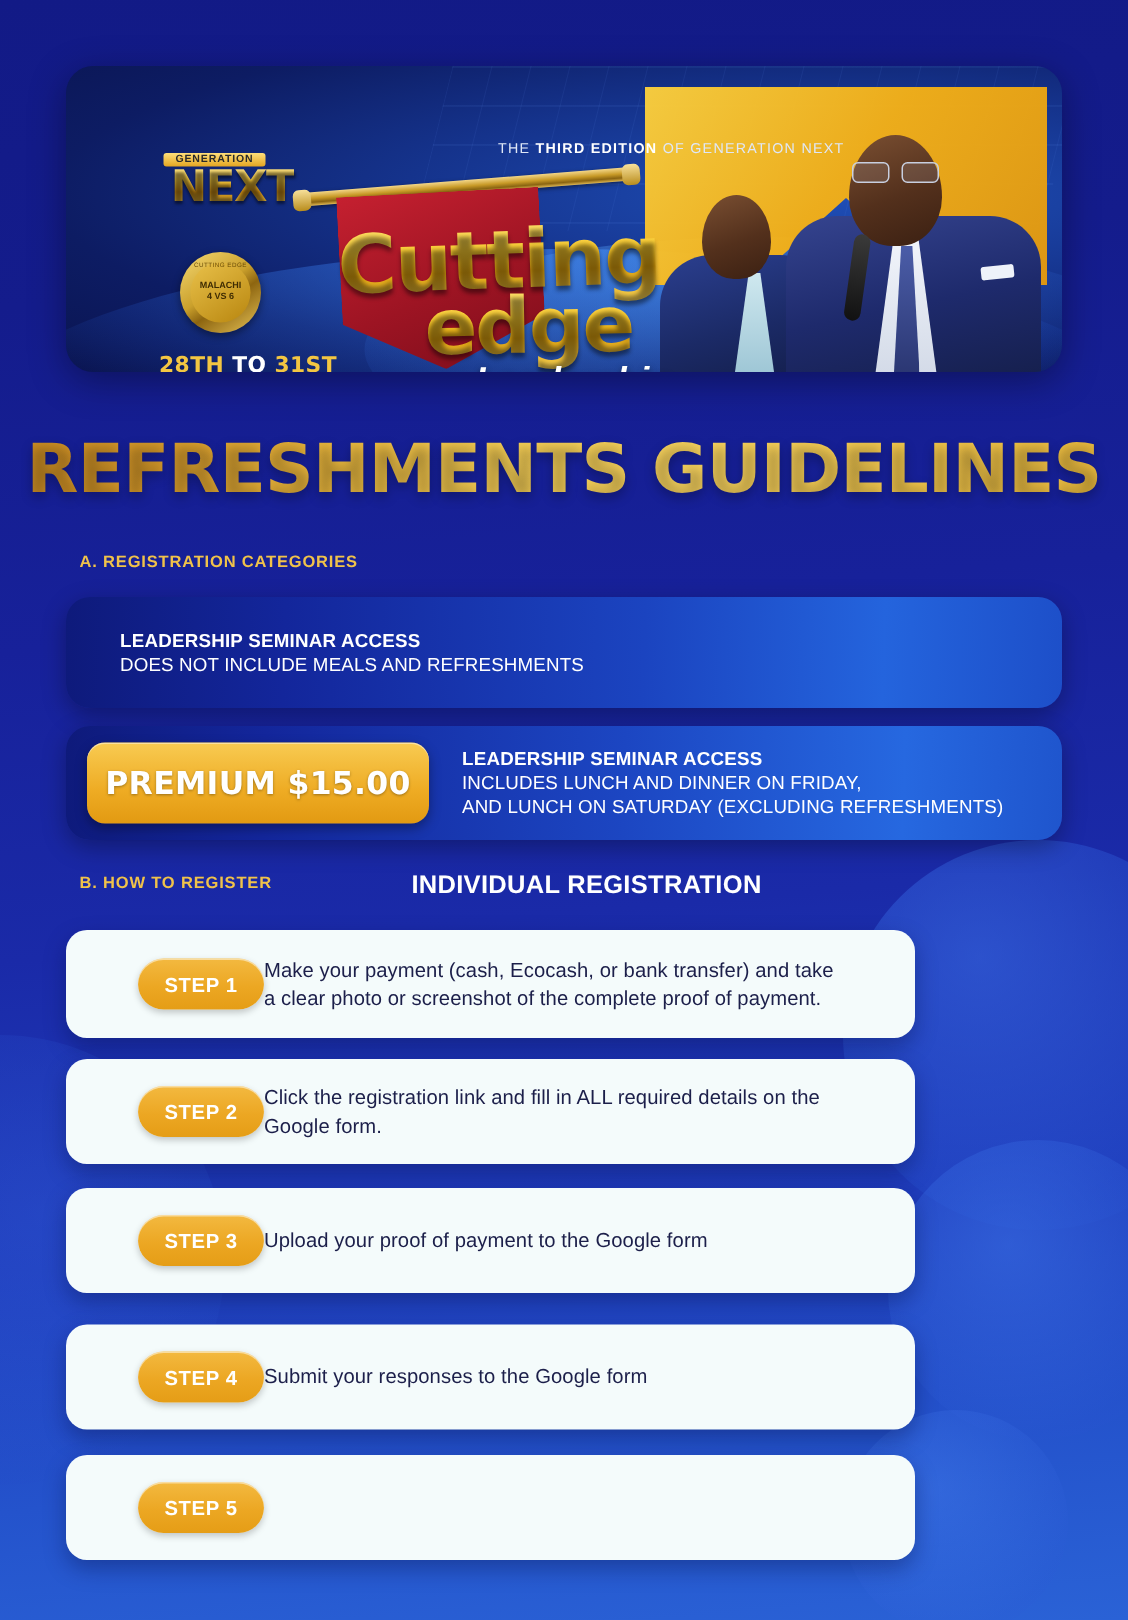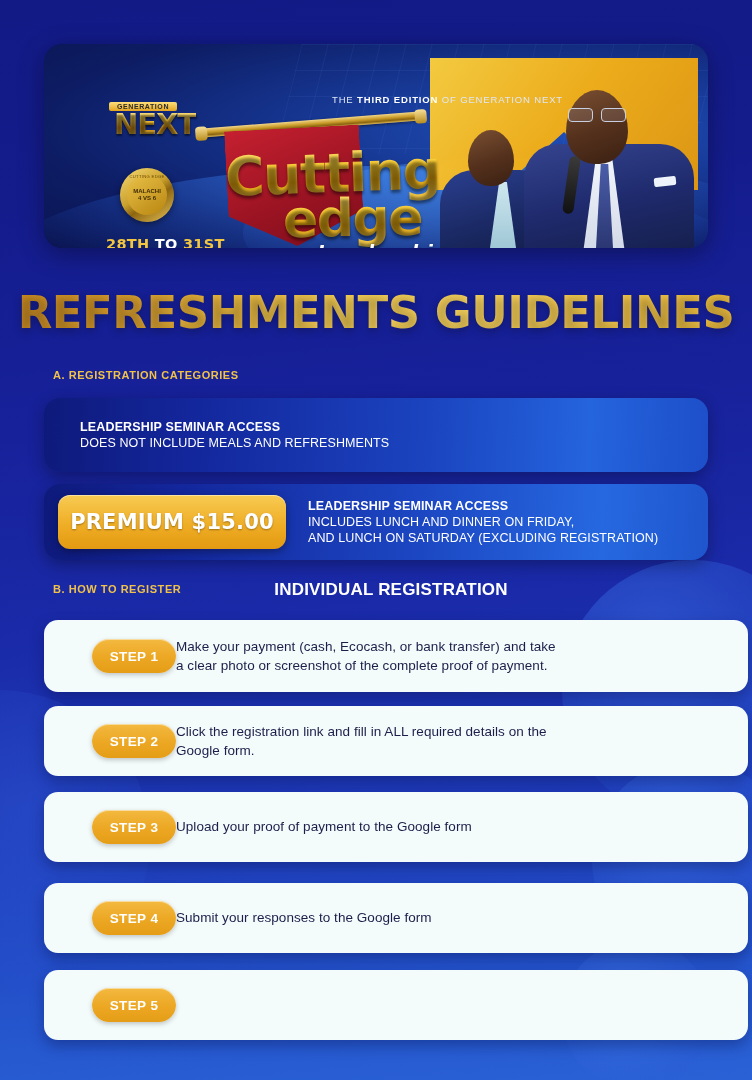--- a/index.html
+++ b/index.html
@@ -293,21 +293,21 @@
     width: 228px; height: 54px;
     background: linear-gradient(180deg,#f8cb52,#eeab23 60%,#e29a12);
     box-shadow: 0 3px 8px rgba(0,0,0,.35), inset 0 1px 0 rgba(255,255,255,.45);
   }
   .price-desc { padding-left: 22px; color: #fff; line-height: 1.30; }
   .price-desc .ttl { font-size: 12.5px; font-weight: 800; letter-spacing: .15px; }
   .price-desc .sub { font-size: 12.5px; font-weight: 400; letter-spacing: .1px; }
 
   
   .step-card {
-    position: absolute; left: 44px; width: 704px;
+    position: absolute; left: 44px; width: 566px;
     background: #f4fbfb;
     border-radius: 14px;
     display: flex; align-items: center;
     padding: 0 20px;
     box-shadow: 0 6px 14px rgba(5,15,70,.35);
   }
   .step-pill {
     flex: 0 0 auto;
     width: 84px; height: 34px;
     border-radius: 17px;
@@ -395,21 +395,21 @@
     <div class="ttl">LEADERSHIP SEMINAR ACCESS</div>
     <div class="sub">DOES NOT INCLUDE MEALS AND REFRESHMENTS</div>
   </div>
 </div>
 
 <div class="price-card premium">
   <div class="price-pill gold">PREMIUM  $15.00</div>
   <div class="price-desc">
     <div class="ttl">LEADERSHIP SEMINAR ACCESS</div>
     <div class="sub">INCLUDES LUNCH AND DINNER ON FRIDAY,</div>
-    <div class="sub">AND LUNCH ON SATURDAY (EXCLUDING REGISTRATION)</div>
+    <div class="sub">AND LUNCH ON SATURDAY (EXCLUDING REFRESHMENTS)</div>
   </div>
 </div>
 
 <div class="section-label label-b">B. HOW TO REGISTER</div>
 <div class="individual-heading">INDIVIDUAL REGISTRATION</div>
 
 <div class="step-card" style="top:620px;height:72px">
   <div class="step-pill">STEP 1</div>
   <div class="step-text">
     <div>Make your payment (cash, Ecocash, or bank transfer) and take</div>

